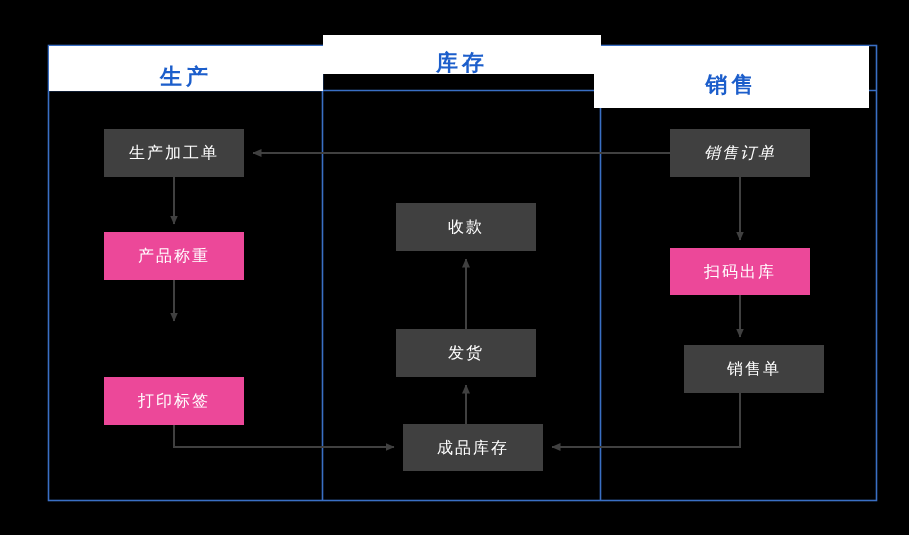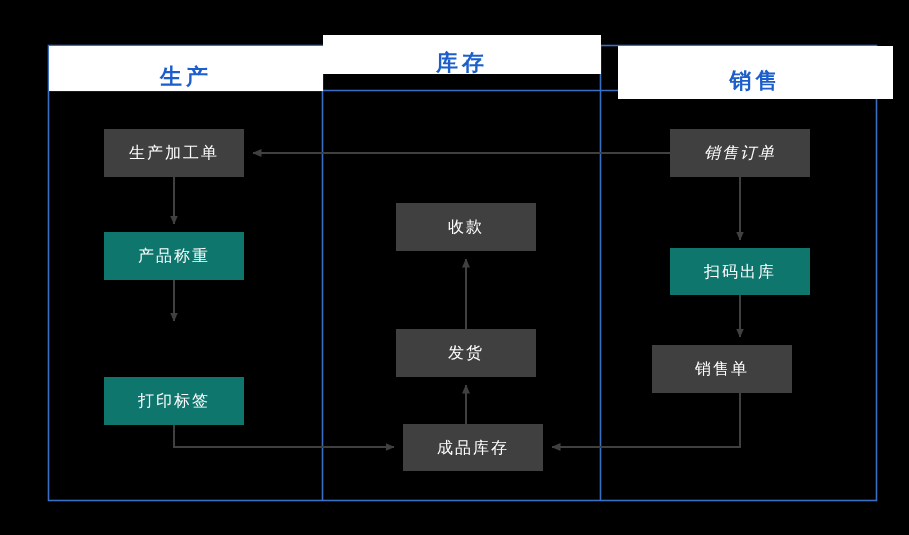--- a/index.html
+++ b/index.html
@@ -47,21 +47,21 @@
     display: flex;
     align-items: center;
     justify-content: center;
     color: #ffffff;
     font-size: 16px;
     letter-spacing: 2px;
     white-space: nowrap;
     line-height: 1;
   }
   .node.blue { background: #404040; }
-  .node.red  { background: #0f766e; }
+  .node.red  { background: #ec4899; }
 </style>
 </head>
 <body>
 
 <div id="canvas">
 
   <svg class="layer" viewBox="0 0 909 535">
     <defs>
       <marker id="arrowhead" markerWidth="9" markerHeight="8" refX="8.5" refY="4" orient="auto" markerUnits="userSpaceOnUse">
         <path d="M0,0 L9,4 L0,8 Z" fill="#404040"></path>
@@ -96,21 +96,21 @@
       <path d="M 740,393 L 740,447 L 552,447" marker-end="url(#arrowhead)"></path>
     </g>
   </svg>
 
   <div class="lane-header" style="left:49px; top:46px; width:274px; height:45px;">
     <span class="lane-title">生产</span>
   </div>
   <div class="lane-header" style="left:323px; top:35px; width:278px; height:39px;">
     <span class="lane-title">库存</span>
   </div>
-  <div class="lane-header" style="left:618px; top:46px; width:275px; height:53px;">
+  <div class="lane-header" style="left:594px; top:46px; width:275px; height:62px;">
     <span class="lane-title">销售</span>
   </div>
 
   <div class="node blue" style="left:104px; top:129px; width:140px; height:48px;">
     <span>生产加工单</span>
   </div>
 
   <div class="node red" style="left:104px; top:232px; width:140px; height:48px;">
     <span>产品称重</span>
   </div>
@@ -132,17 +132,17 @@
   </div>
 
   <div class="node blue" style="left:670px; top:129px; width:140px; height:48px;font-style:italic;">
     <span>销售订单</span>
   </div>
 
   <div class="node red" style="left:670px; top:248px; width:140px; height:47px;">
     <span>扫码出库</span>
   </div>
 
-  <div class="node blue" style="left:652px; top:345px; width:140px; height:48px;">
+  <div class="node blue" style="left:684px; top:345px; width:140px; height:48px;">
     <span>销售单</span>
   </div>
 
 </div>
 
 </body></html>

